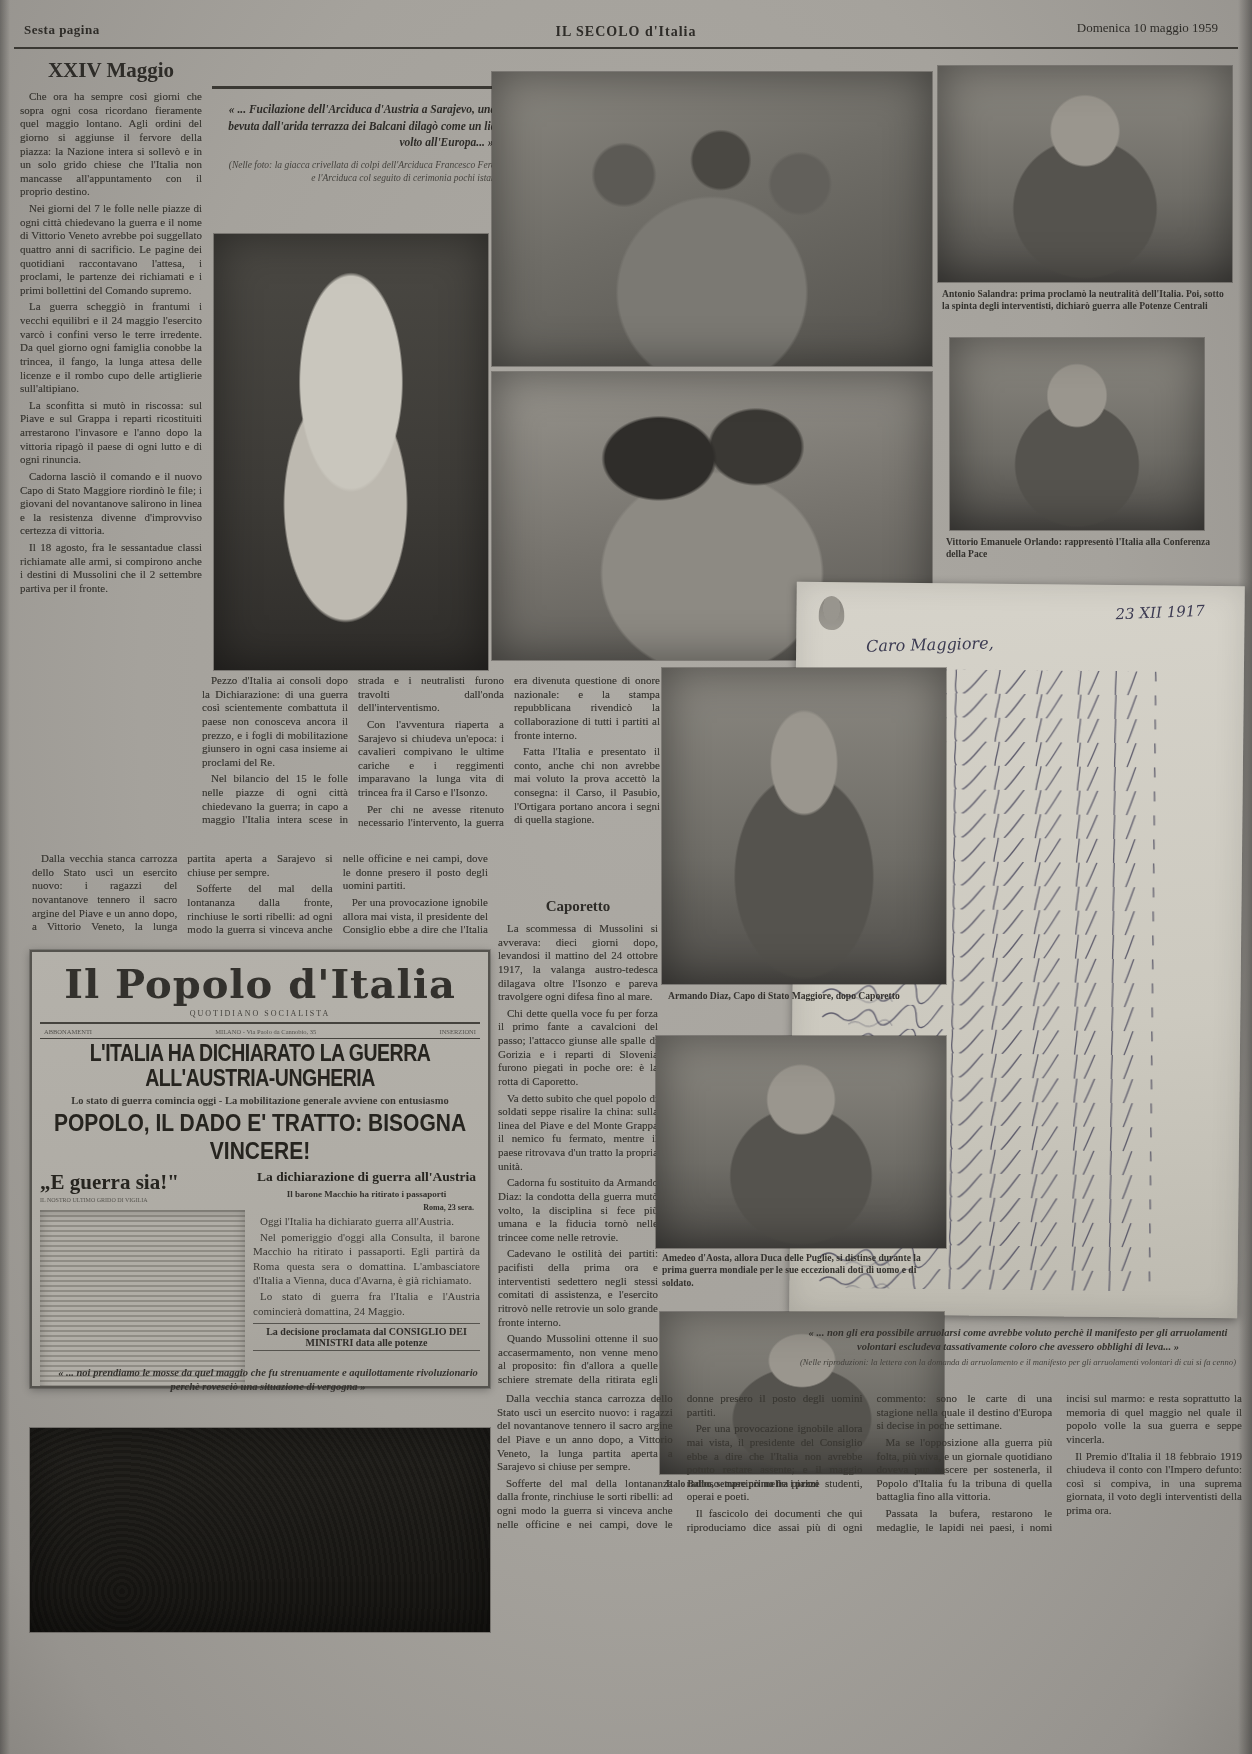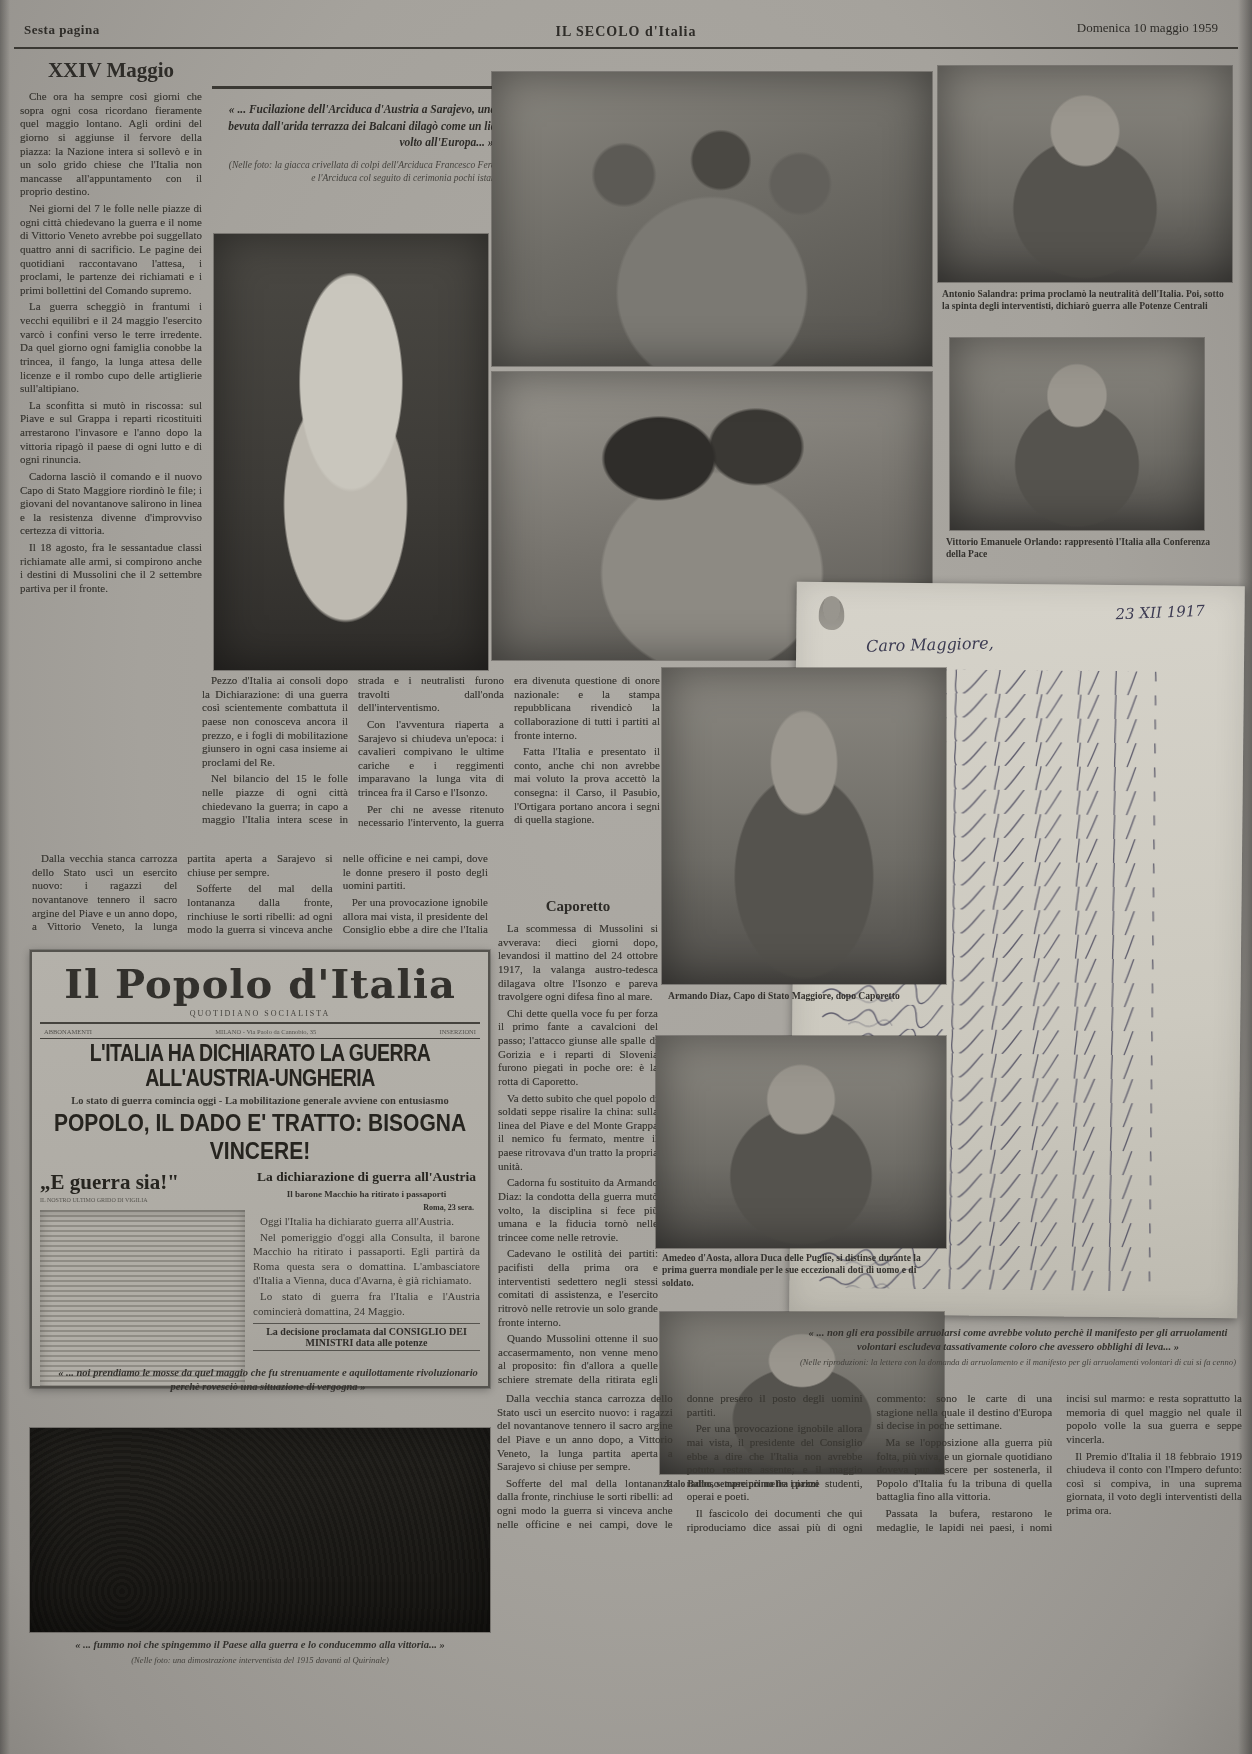--- a/index.html
+++ b/index.html
@@ -225,24 +225,20 @@
             <p>Lo stato di guerra fra l'Italia e l'Austria comincierà domattina, 24 Maggio.</p>
           </div>
         <div class="bl">La decisione proclamata dal CONSIGLIO DEI MINISTRI data alle potenze</div>
       </div>
     </div>
   </div>
 
   <div class="quote-cap" style="position:absolute;left:48px;top:1366px;width:440px;">« ... noi prendiamo le mosse da quel maggio che fu strenuamente e aquilottamente rivoluzionario perchè rovesciò una situazione di vergogna »</div>
 
   <div class="photo ph-crowd" style="left:30px;top:1428px;width:460px;height:204px;"></div>
-  <div style="position:absolute;left:40px;top:1638px;width:440px;">
-    <div class="quote-cap">« ... fummo noi che spingemmo il Paese alla guerra e lo conducemmo alla vittoria... »</div>
-    <div class="credit-cap">(Nelle foto: una dimostrazione interventista del 1915 davanti al Quirinale)</div>
-  </div>
 
   <div style="position:absolute;left:498px;top:898px;width:160px;height:492px;overflow:hidden;">
     <div class="col-title" style="font-size:15px;">Caporetto</div>
     <div class="tiny blurry">
         <p>La scommessa di Mussolini si avverava: dieci giorni dopo, levandosi il mattino del 24 ottobre 1917, la valanga austro-tedesca dilagava oltre l'Isonzo e pareva travolgere ogni difesa fino al mare.</p>
         <p>Chi dette quella voce fu per forza il primo fante a cavalcioni del passo; l'attacco giunse alle spalle di Gorizia e i reparti di Slovenia furono piegati in poche ore: è la rotta di Caporetto.</p>
         <p>Va detto subito che quel popolo di soldati seppe risalire la china: sulla linea del Piave e del Monte Grappa il nemico fu fermato, mentre il paese ritrovava d'un tratto la propria unità.</p>
         <p>Cadorna fu sostituito da Armando Diaz: la condotta della guerra mutò volto, la disciplina si fece più umana e la fiducia tornò nelle trincee come nelle retrovie.</p>
         <p>Cadevano le ostilità dei partiti: pacifisti della prima ora e interventisti sedettero negli stessi comitati di assistenza, e l'esercito ritrovò nelle retrovie un solo grande fronte interno.</p>
         <p>Quando Mussolini ottenne il suo accasermamento, non venne meno al proposito: fin d'allora a quelle schiere stremate della ritirata egli chiese di resistere, resistere, resistere.</p>

